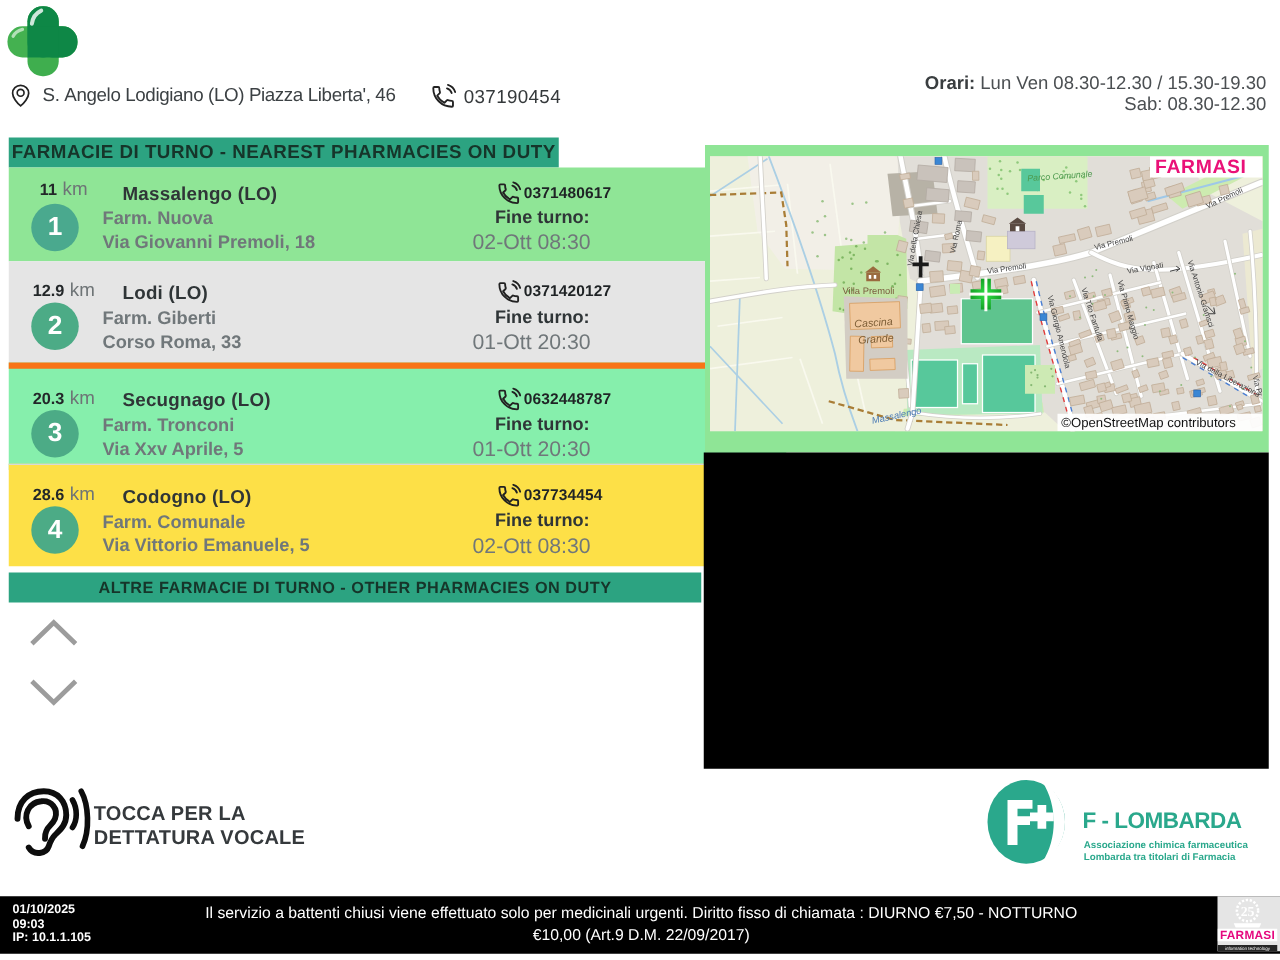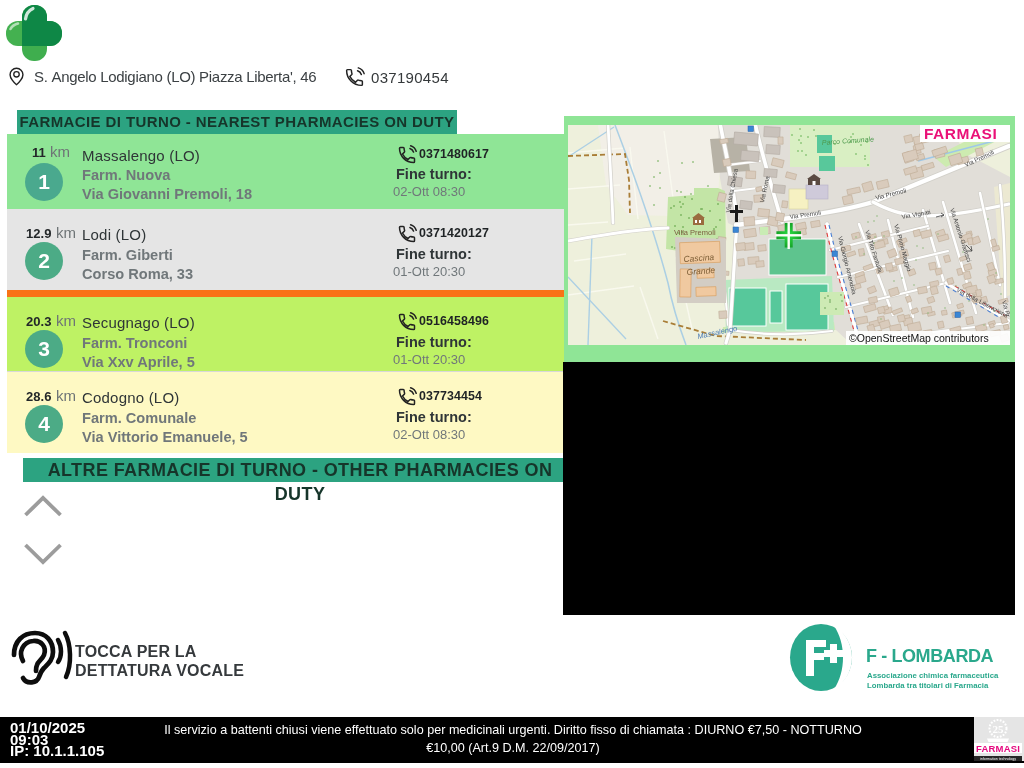--- a/index.html
+++ b/index.html
@@ -4,25 +4,25 @@
 <style>
 html,body{margin:0;padding:0;background:#fff;}
 #page{position:relative;width:1024px;height:768px;background:#fff;overflow:hidden;font-family:"Liberation Sans",sans-serif;}
 .abs{position:absolute;}
 .hdr-green{background:#2ca381;color:#16352a;font-weight:700;font-size:15px;text-align:center;letter-spacing:.4px;}
 .row{position:absolute;left:7px;width:622px;}
 .km-n{font-weight:700;font-size:13px;color:#232729;}
 .kml{position:absolute;left:0;width:88px;text-align:center;}
 .km-u{font-size:15px;color:#6e7476;}
 .circ{position:absolute;left:18px;width:38px;height:38px;border-radius:50%;background:#4cab86;color:#fff;font-weight:700;font-size:21px;text-align:center;line-height:38px;}
-.nm{position:absolute;left:75px;font-size:15px;font-weight:400;color:#2f3537;letter-spacing:0.2px;}
+.nm{position:absolute;left:91px;font-size:15px;font-weight:700;color:#2f3537;letter-spacing:0.2px;}
 .gr{position:absolute;left:75px;font-size:14.6px;color:#70777a;font-weight:bold;}
 .ph{position:absolute;left:412px;font-size:12.4px;font-weight:700;color:#1f2325;letter-spacing:0.1px;}
 .fn{position:absolute;left:389px;font-size:14.5px;font-weight:700;color:#2f3537;}
-.tm{position:absolute;left:386px;font-size:13px;color:#70777a;}
+.tm{position:absolute;left:371px;font-size:17px;color:#70777a;}
 </style>
 </head>
 <body>
 <div id="page">
 
 <svg class="abs" style="left:5px;top:4px" width="58" height="58" viewBox="0 0 58 58">
 <rect x="17" y="1" width="25" height="56" rx="12" fill="#3fae4e"></rect>
 <rect x="1" y="17" width="56" height="25" rx="12" fill="#44b150"></rect>
 <rect x="17" y="1" width="25" height="41" rx="12" fill="#0e8746"></rect>
 <rect x="25" y="17" width="32" height="25" rx="12" fill="#0e8746"></rect>
@@ -39,22 +39,23 @@
 
 <div class="abs" style="left:34px;top:68px;font-size:15px;font-weight:400;color:#3c4144;letter-spacing:-0.3px">S.&nbsp;Angelo Lodigiano (LO) Piazza Liberta', 46</div>
 
 <svg class="abs" style="left:344px;top:67px" width="21" height="21" viewBox="0 0 24 24">
 <path d="M6.6 10.8c1.4 2.8 3.8 5.1 6.6 6.6l2.2-2.2c.3-.3.7-.4 1-.2 1.1.4 2.3.6 3.6.6.6 0 1 .4 1 1V20c0 .6-.4 1-1 1-9.4 0-17-7.6-17-17 0-.6.4-1 1-1h3.5c.6 0 1 .4 1 1 0 1.2.2 2.4.6 3.6.1.3 0 .7-.2 1l-2.3 2.2z" fill="none" stroke="#222" stroke-width="1.7" stroke-linejoin="round"></path>
 <path d="M15.5 4.2a6.5 6.5 0 0 1 4.3 4.3M16.4 1a9.8 9.8 0 0 1 6.6 6.6" fill="none" stroke="#222" stroke-width="1.7" stroke-linecap="round"></path>
 </svg>
 
 <div class="abs" style="left:371px;top:69px;font-size:15px;font-weight:400;color:#35393b;letter-spacing:.3px">037190454</div>
 
-
-<div class="abs hdr-green" style="left:17px;top:110px;width:440px;height:24px;line-height:24px">FARMACIE DI TURNO - NEAREST PHARMACIES ON DUTY</div>
+<div class="abs" style="right:11px;top:59px;text-align:right;font-size:14.8px;color:#4b4f52;line-height:16.5px"><b style="color:#3a3e40">Orari:</b> Lun Ven 08.30-12.30 / 15.30-19.30<br>Sab: 08.30-12.30</div>
+
+<div class="abs hdr-green" style="left:7px;top:110px;width:440px;height:24px;line-height:24px">FARMACIE DI TURNO - NEAREST PHARMACIES ON DUTY</div>
 
 <div class="row" style="top:134px;height:75px;background:#8fe596">
 
   <div class="abs kml" style="top:9px"><span class="km-n">11</span> <span class="km-u">km</span></div>
 
   <div class="circ" style="top:29px;background:#4aa98e">1</div>
 
   <div class="nm" style="top:13px">Massalengo (LO)</div>
 
   <div class="gr" style="top:33px">Farm. Nuova</div>
@@ -90,45 +91,45 @@
         <path d="M15.5 4.2a6.5 6.5 0 0 1 4.3 4.3M16.4 1a9.8 9.8 0 0 1 6.6 6.6" fill="none" stroke="#222" stroke-width="1.8" stroke-linecap="round"></path>
       </svg>
 
   <div class="ph" style="top:17px">0371420127</div>
 
   <div class="fn" style="top:37px">Fine turno:</div>
 
   <div class="tm" style="top:55px">01-Ott 20:30</div>
 </div>
 
-<div class="row" style="top:290px;height:81px;background:#bef264;border-top:7px solid #f97316">
+<div class="row" style="top:290px;height:81px;background:#86efac;border-top:5px solid #f97316">
 
   <div class="abs kml" style="top:15px"><span class="km-n">20.3</span> <span class="km-u">km</span></div>
 
   <div class="circ" style="top:33px">3</div>
 
   <div class="nm" style="top:17px">Secugnago (LO)</div>
 
   <div class="gr" style="top:38px">Farm. Tronconi</div>
 
   <div class="gr" style="top:57px">Via Xxv Aprile, 5</div>
 
   <svg class="abs" style="left:390px;top:15px" width="20" height="20" viewBox="0 0 24 24">
         <path d="M6.6 10.8c1.4 2.8 3.8 5.1 6.6 6.6l2.2-2.2c.3-.3.7-.4 1-.2 1.1.4 2.3.6 3.6.6.6 0 1 .4 1 1V20c0 .6-.4 1-1 1-9.4 0-17-7.6-17-17 0-.6.4-1 1-1h3.5c.6 0 1 .4 1 1 0 1.2.2 2.4.6 3.6.1.3 0 .7-.2 1l-2.3 2.2z" fill="none" stroke="#222" stroke-width="1.8" stroke-linejoin="round"></path>
         <path d="M15.5 4.2a6.5 6.5 0 0 1 4.3 4.3M16.4 1a9.8 9.8 0 0 1 6.6 6.6" fill="none" stroke="#222" stroke-width="1.8" stroke-linecap="round"></path>
       </svg>
 
-  <div class="ph" style="top:17px">0516458496</div>
+  <div class="ph" style="top:17px">0632448787</div>
 
   <div class="fn" style="top:37px">Fine turno:</div>
 
   <div class="tm" style="top:55px">01-Ott 20:30</div>
 </div>
 
-<div class="row" style="top:371px;height:81px;background:#fef9c3;border-top:1px solid #d8d8d8">
+<div class="row" style="top:371px;height:81px;background:#fde047;border-top:1px solid #d8d8d8">
 
   <div class="abs kml" style="top:15px"><span class="km-n">28.6</span> <span class="km-u">km</span></div>
 
   <div class="circ" style="top:33px">4</div>
 
   <div class="nm" style="top:17px">Codogno (LO)</div>
 
   <div class="gr" style="top:38px">Farm. Comunale</div>
 
   <div class="gr" style="top:57px">Via Vittorio Emanuele, 5</div>
@@ -138,21 +139,21 @@
         <path d="M15.5 4.2a6.5 6.5 0 0 1 4.3 4.3M16.4 1a9.8 9.8 0 0 1 6.6 6.6" fill="none" stroke="#222" stroke-width="1.8" stroke-linecap="round"></path>
       </svg>
 
   <div class="ph" style="top:17px">037734454</div>
 
   <div class="fn" style="top:37px">Fine turno:</div>
 
   <div class="tm" style="top:55px">02-Ott 08:30</div>
 </div>
 
-<div class="abs hdr-green" style="left:23px;top:458px;width:554px;height:24px;line-height:24px;font-size:18px">ALTRE FARMACIE DI TURNO - OTHER PHARMACIES ON DUTY</div>
+<div class="abs hdr-green" style="left:7px;top:458px;width:554px;height:24px;line-height:24px;font-size:13px">ALTRE FARMACIE DI TURNO - OTHER PHARMACIES ON DUTY</div>
 
 <svg class="abs" style="left:23px;top:495px" width="40" height="23" viewBox="0 0 40 23">
 <polyline points="2.5,20 20,3 37.5,20" fill="none" stroke="#9c9c9c" stroke-width="3.8" stroke-linecap="butt" stroke-linejoin="miter"></polyline>
 </svg>
 
 <svg class="abs" style="left:23px;top:542px" width="40" height="23" viewBox="0 0 40 23">
 <polyline points="2.5,3 20,20 37.5,3" fill="none" stroke="#9c9c9c" stroke-width="3.8" stroke-linecap="butt" stroke-linejoin="miter"></polyline>
 </svg>
 
 <div class="abs" style="left:564px;top:116px;width:451px;height:246px;background:#8fe596"></div>
@@ -611,21 +612,21 @@
 <path d="M17 17 L37 17 L37 24 L25 24 L25 30 L35 30 L35 37 L25 37 L25 53 L17 53 Z" fill="#fff"></path>
 <path d="M35 27 L41 27 L41 21 L48 21 L48 27 L54 27 L54 34 L48 34 L48 40 L41 40 L41 34 L35 34 Z" fill="#fff"></path>
 </svg>
 
 <div class="abs" style="left:866px;top:646px;font-size:18px;font-weight:700;color:#2aa88c;letter-spacing:-0.4px;white-space:nowrap">F - LOMBARDA</div>
 
 <div class="abs" style="left:867px;top:671px;font-size:7.8px;font-weight:700;color:#2aa88c;line-height:9.5px;white-space:nowrap">Associazione chimica farmaceutica<br>Lombarda tra titolari di Farmacia</div>
 
 <div class="abs" style="left:0;top:717px;width:1024px;height:46px;background:#000"></div>
 
-<div class="abs" style="left:10px;top:722px;color:#fff;font-size:15px;font-weight:700;line-height:11.5px">01/10/2025<br>09:03<br>IP: 10.1.1.105</div>
+<div class="abs" style="left:10px;top:722px;color:#fff;font-size:10px;font-weight:700;line-height:11.5px">01/10/2025<br>09:03<br>IP: 10.1.1.105</div>
 
 <div class="abs" style="left:152px;top:722px;width:722px;color:#fff;font-size:12.6px;line-height:17.6px;text-align:center">Il servizio a battenti chiusi viene effettuato solo per medicinali urgenti. Diritto fisso di chiamata : DIURNO €7,50 - NOTTURNO €10,00 (Art.9 D.M. 22/09/2017)</div>
 
 <div class="abs" style="left:974px;top:717px;width:68px;height:44px;background:#e5e5e5">
 <svg width="48" height="44" viewBox="0 0 48 44">
 <circle cx="24" cy="11.5" r="8.5" fill="none" stroke="#fff" stroke-width="2" stroke-dasharray="1.8 1.4"></circle>
 <text x="24" y="15.5" font-size="11" font-weight="700" fill="#fff" text-anchor="middle" font-family="Liberation Serif,serif">25</text>
 <path d="M13 21.5 L35 21.5 L33.5 25 L14.5 25 Z" fill="#fff"></path>
 <rect x="0" y="26" width="48" height="10" fill="#fff"></rect>
 <text x="24" y="34.5" font-size="9.5" font-weight="700" fill="#e5097f" text-anchor="middle" letter-spacing=".2">FARMASI</text>

